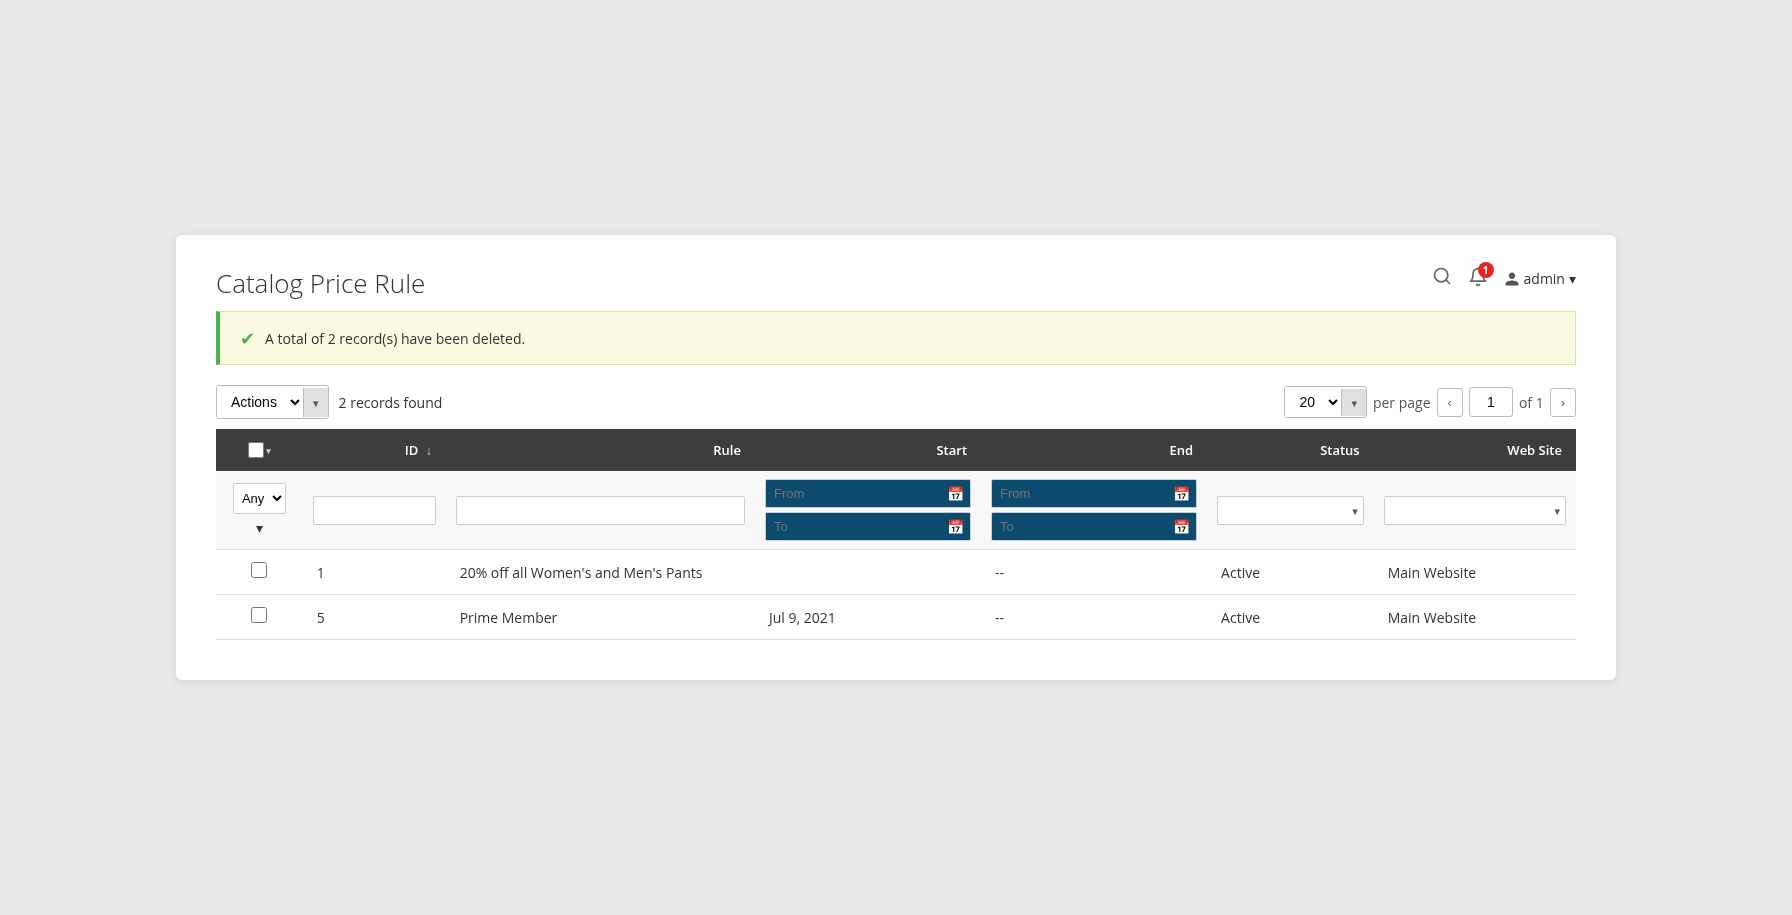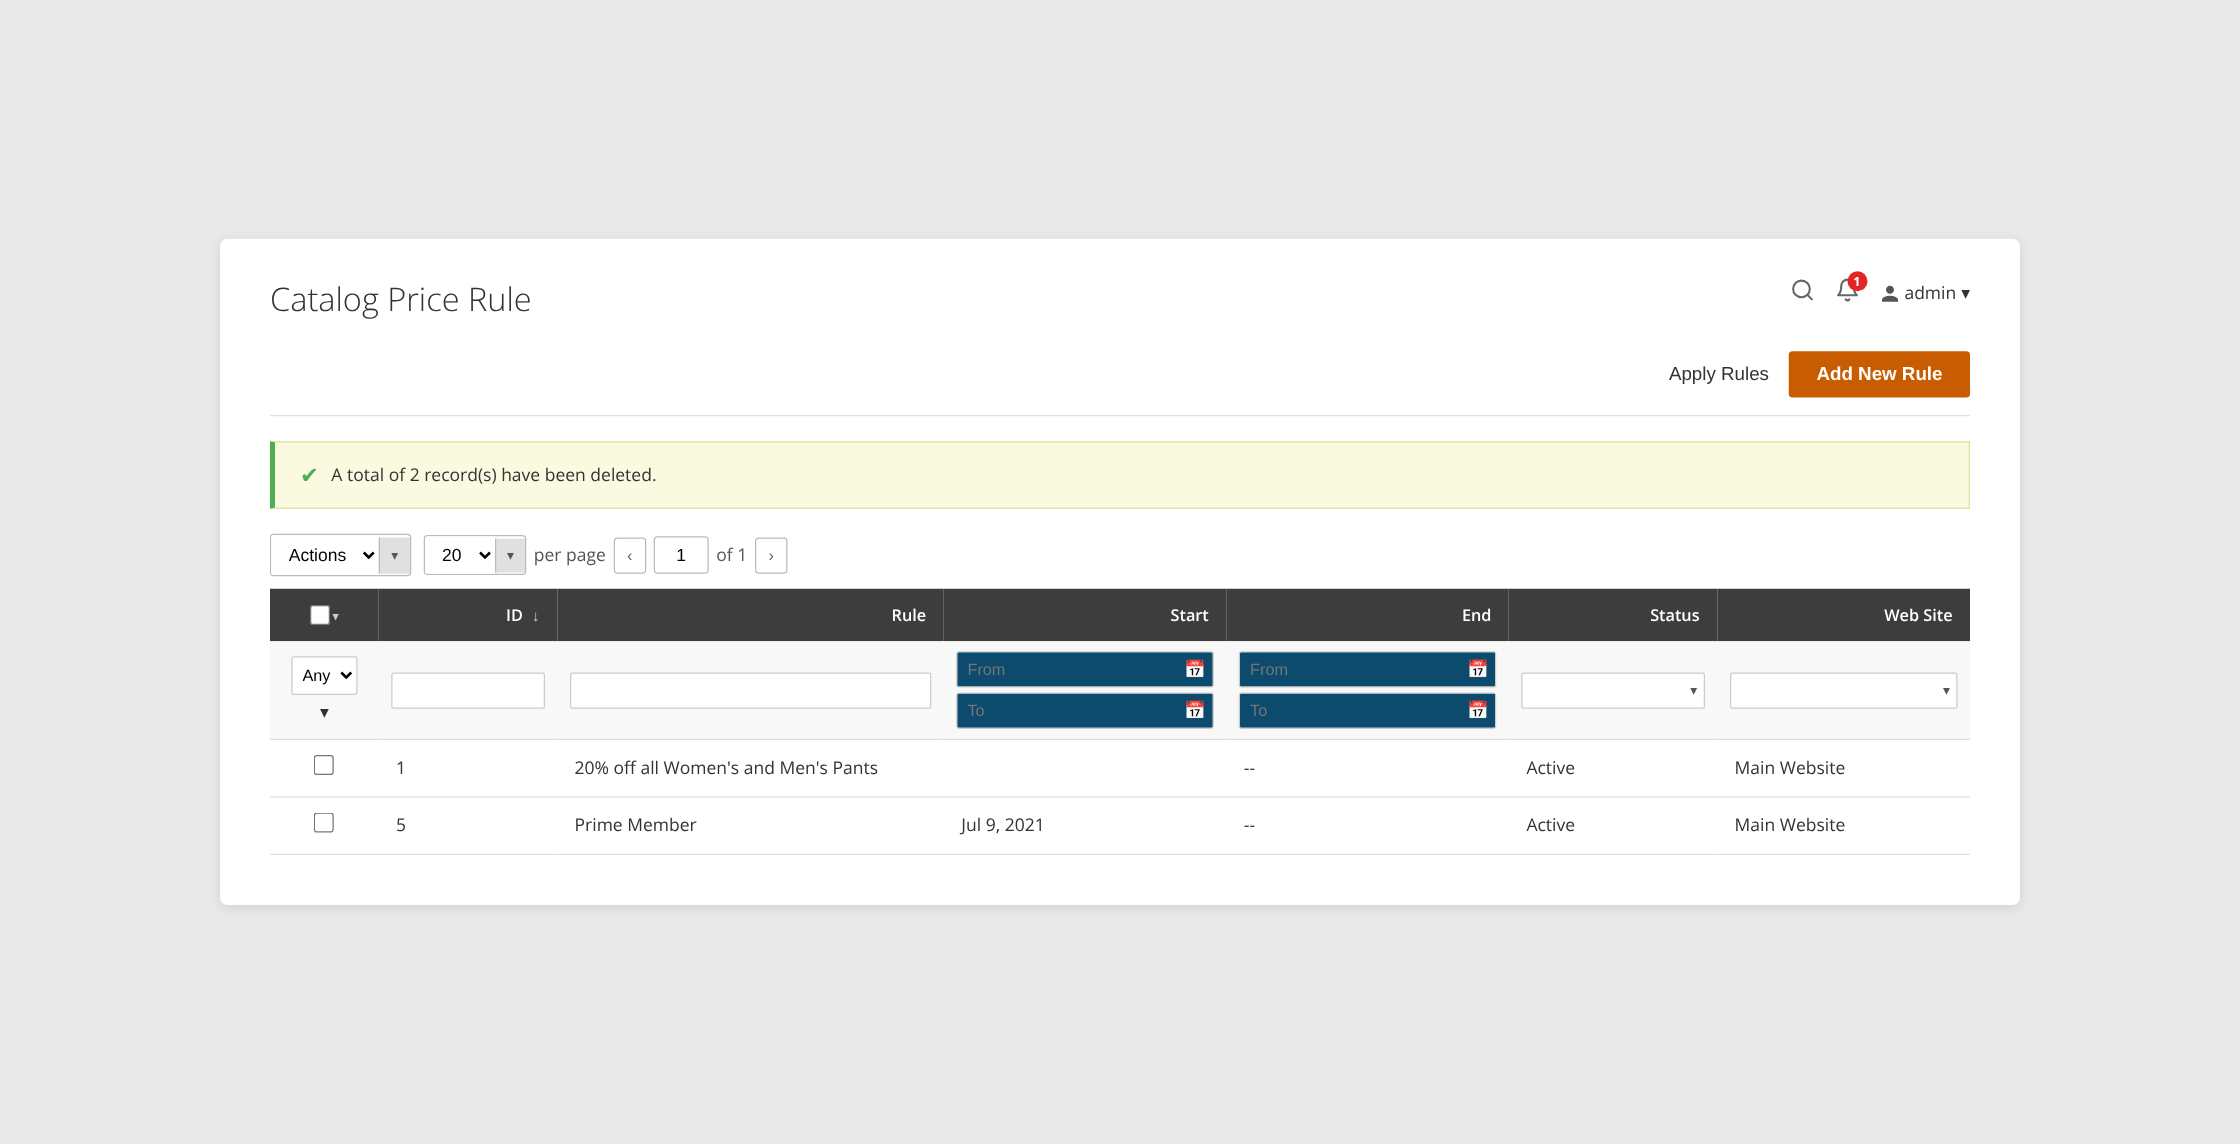--- a/index.html
+++ b/index.html
@@ -420,38 +420,35 @@
       <div class="admin-label">
         <svg width="16" height="16" viewBox="0 0 24 24" fill="#555" stroke="#555" stroke-width="0">
           <path d="M12 12c2.7 0 4.8-2.1 4.8-4.8S14.7 2.4 12 2.4 7.2 4.5 7.2 7.2 9.3 12 12 12zm0 2.4c-3.2 0-9.6 1.6-9.6 4.8v2.4h19.2v-2.4c0-3.2-6.4-4.8-9.6-4.8z"></path>
         </svg>
         <span>admin</span>
         <span>▾</span>
       </div>
     </div>
   </div>
 
-  <div class="action-bar">
-    <button class="apply-rules-btn">Apply Rules</button>
-    <button class="add-new-rule-btn">Add New Rule</button>
-  </div>
 
   <div class="success-banner">
     <span class="check-icon">✔</span>
     <span>A total of 2 record(s) have been deleted.</span>
   </div>
 
 
   <div class="records-bar">
     <div class="actions-select-wrapper">
       <select class="actions-select">
         <option>Actions</option>
       </select>
       <div class="actions-caret">▾</div>
     </div>
+    <span class="records-count">2 records found</span>
     <div class="pagination-wrapper">
       <div class="per-page-select-wrapper">
         <select class="per-page-select">
           <option>20</option>
         </select>
         <div class="per-page-caret">▾</div>
       </div>
       <span class="per-page-label">per page</span>
       <button class="page-nav-btn">‹</button>
       <input class="page-input" type="text" value="1" style="">

